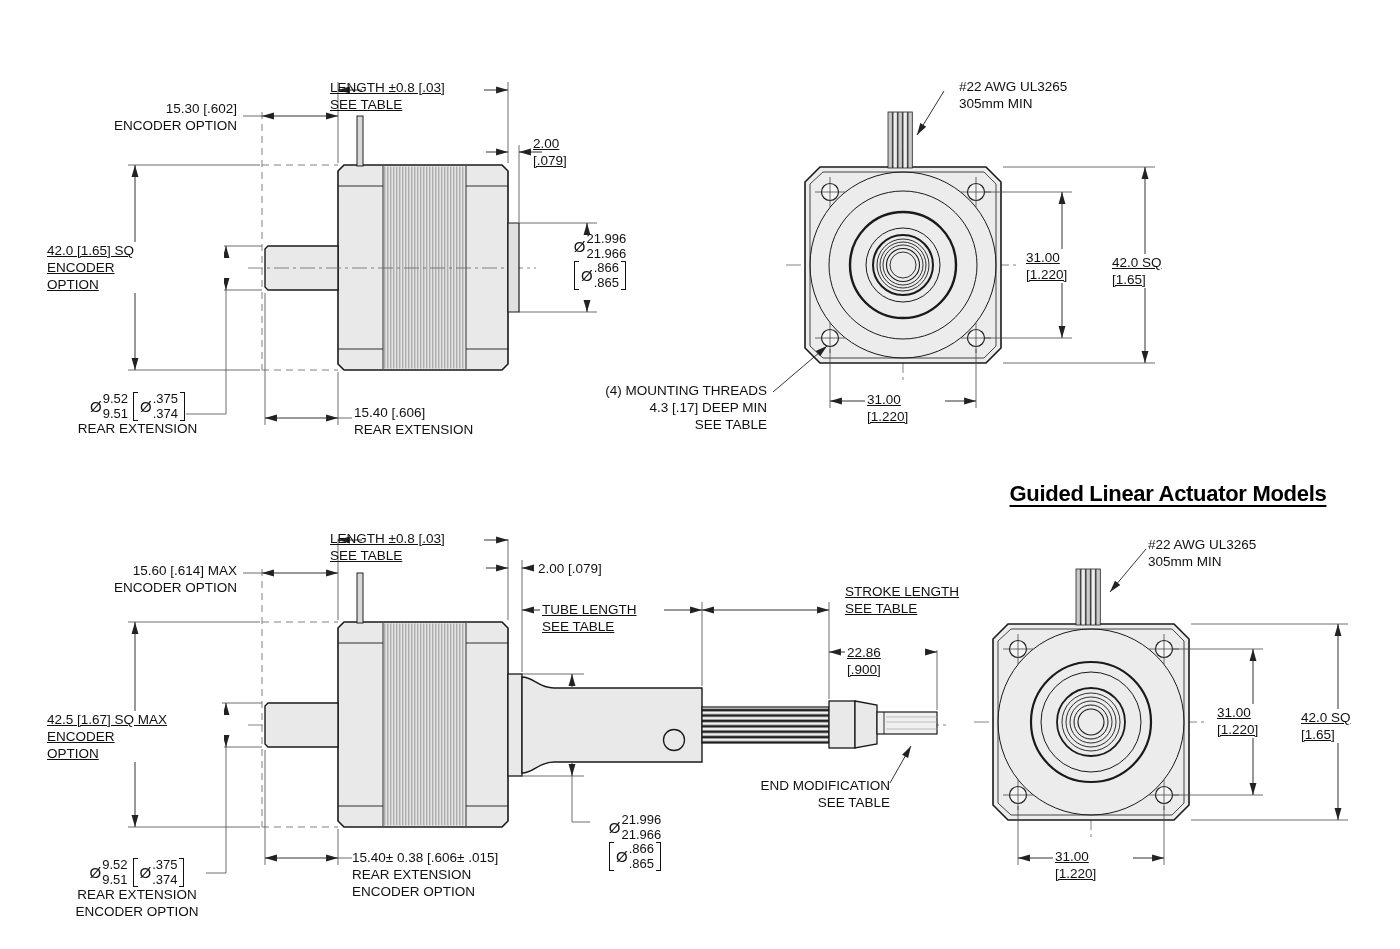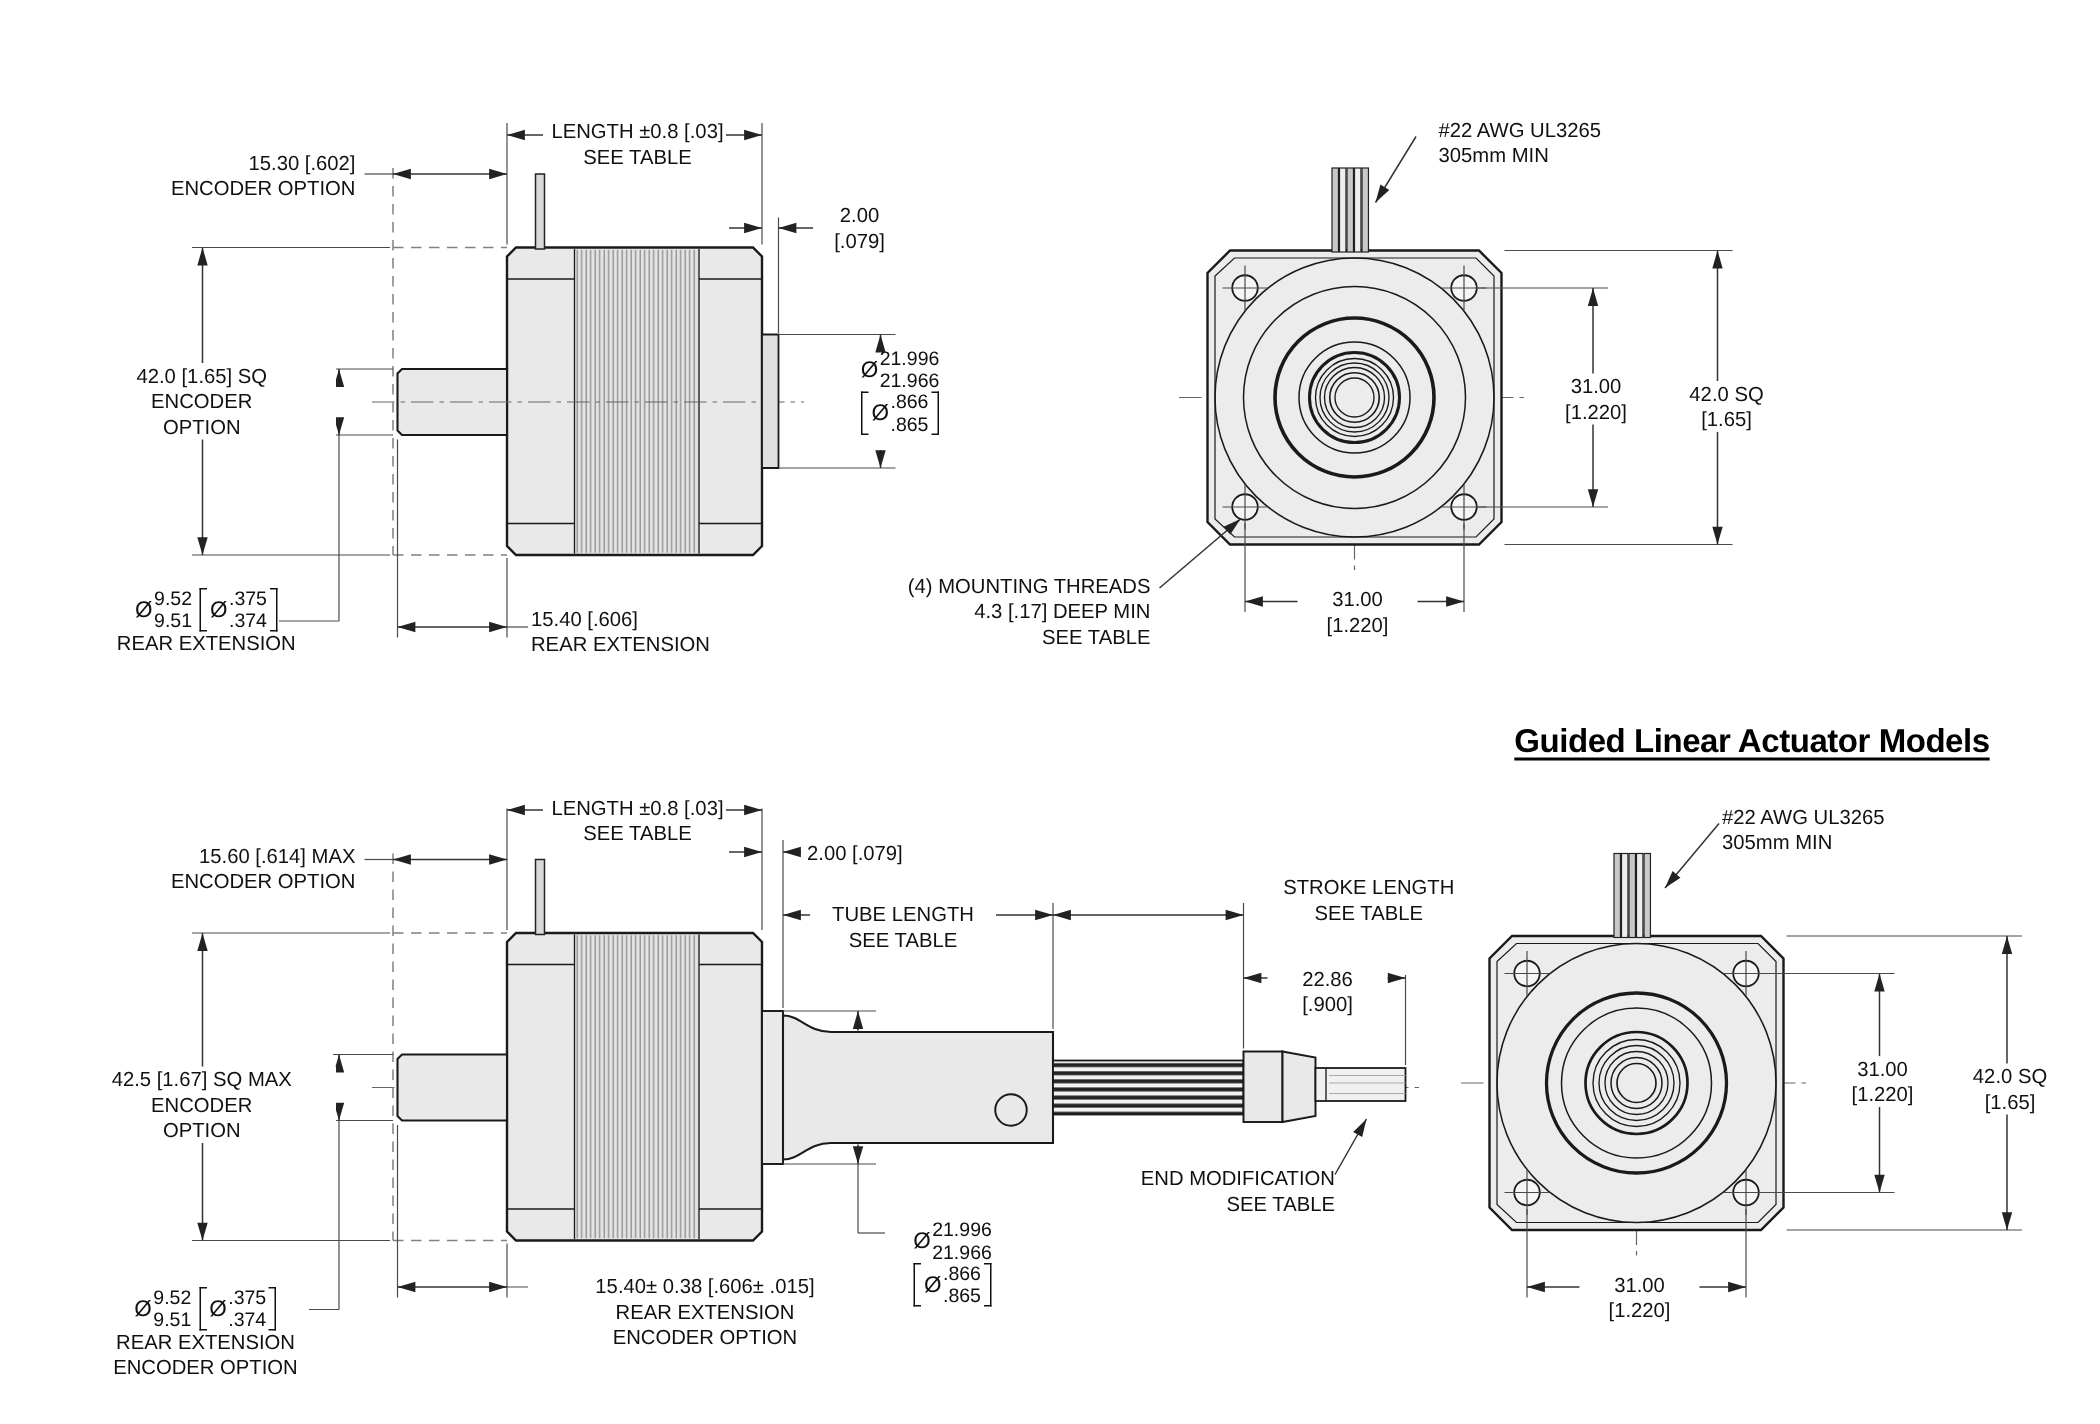--- a/index.html
+++ b/index.html
@@ -7,21 +7,21 @@
          font-family:"Liberation Sans",sans-serif;color:#111;}
   svg{position:absolute;left:0;top:0;}
   .ext{stroke:#4a4a4a;stroke-width:0.8;fill:none;}
   .dim{stroke:#333;stroke-width:1;fill:none;}
   .thin{stroke:#1a1a1a;stroke-width:0.9;fill:none;}
   .cl{stroke:#666;stroke-width:0.8;stroke-dasharray:15 4 3 4;fill:none;}
   .dash{stroke:#808080;stroke-width:1;stroke-dasharray:7 5;fill:none;}
   .ring{fill:none;stroke:#1a1a1a;}
   .lbl{position:absolute;font-size:13.5px;line-height:17px;color:#111;white-space:nowrap;}
   .lbl .ln{display:block;}
-  .c{text-align:center;}
+  .c{text-align:left;text-decoration:underline;}
   .r{text-align:right;}
   .bg{background:#fff;padding:0 2px;}
   .title{position:absolute;font-size:22px;font-weight:700;letter-spacing:-0.3px;
          text-align:center;color:#000;}
   .title .ln{text-decoration:underline;text-underline-offset:4px;text-decoration-thickness:2px;}
   .dia{display:flex;flex-direction:column;align-items:center;}
   .drow{display:flex;align-items:center;justify-content:center;}
   .dstack{display:flex;flex-direction:column;font-size:13px;line-height:14.5px;text-align:left;}
   .dsym{font-size:15px;padding-right:1px;}
   .brk{width:4px;align-self:stretch;border:1.5px solid #111;}
@@ -394,21 +394,21 @@
   <div class="drow">
     <span class="brk l"></span>
     <span class="dsym">Ø</span>
     <span class="dstack">
           <span>.866</span>
           <span>.865</span>
         </span>
     <span class="brk r"></span>
   </div>
 </div>
-<div class="lbl" style="left:365px;top:849px;width:210px;text-align:center;">
+<div class="lbl" style="left:352px;top:849px;width:210px;">
   <span class="ln">15.40± 0.38 [.606± .015]</span>
   <span class="ln">REAR EXTENSION</span>
   <span class="ln">ENCODER OPTION</span>
 </div>
 <div class="lbl dia" style="left:42px;top:858px;width:190px;">
   <div class="drow">
     <span class="dsym">Ø</span>
     <span class="dstack">
           <span>9.52</span>
           <span>9.51</span>

